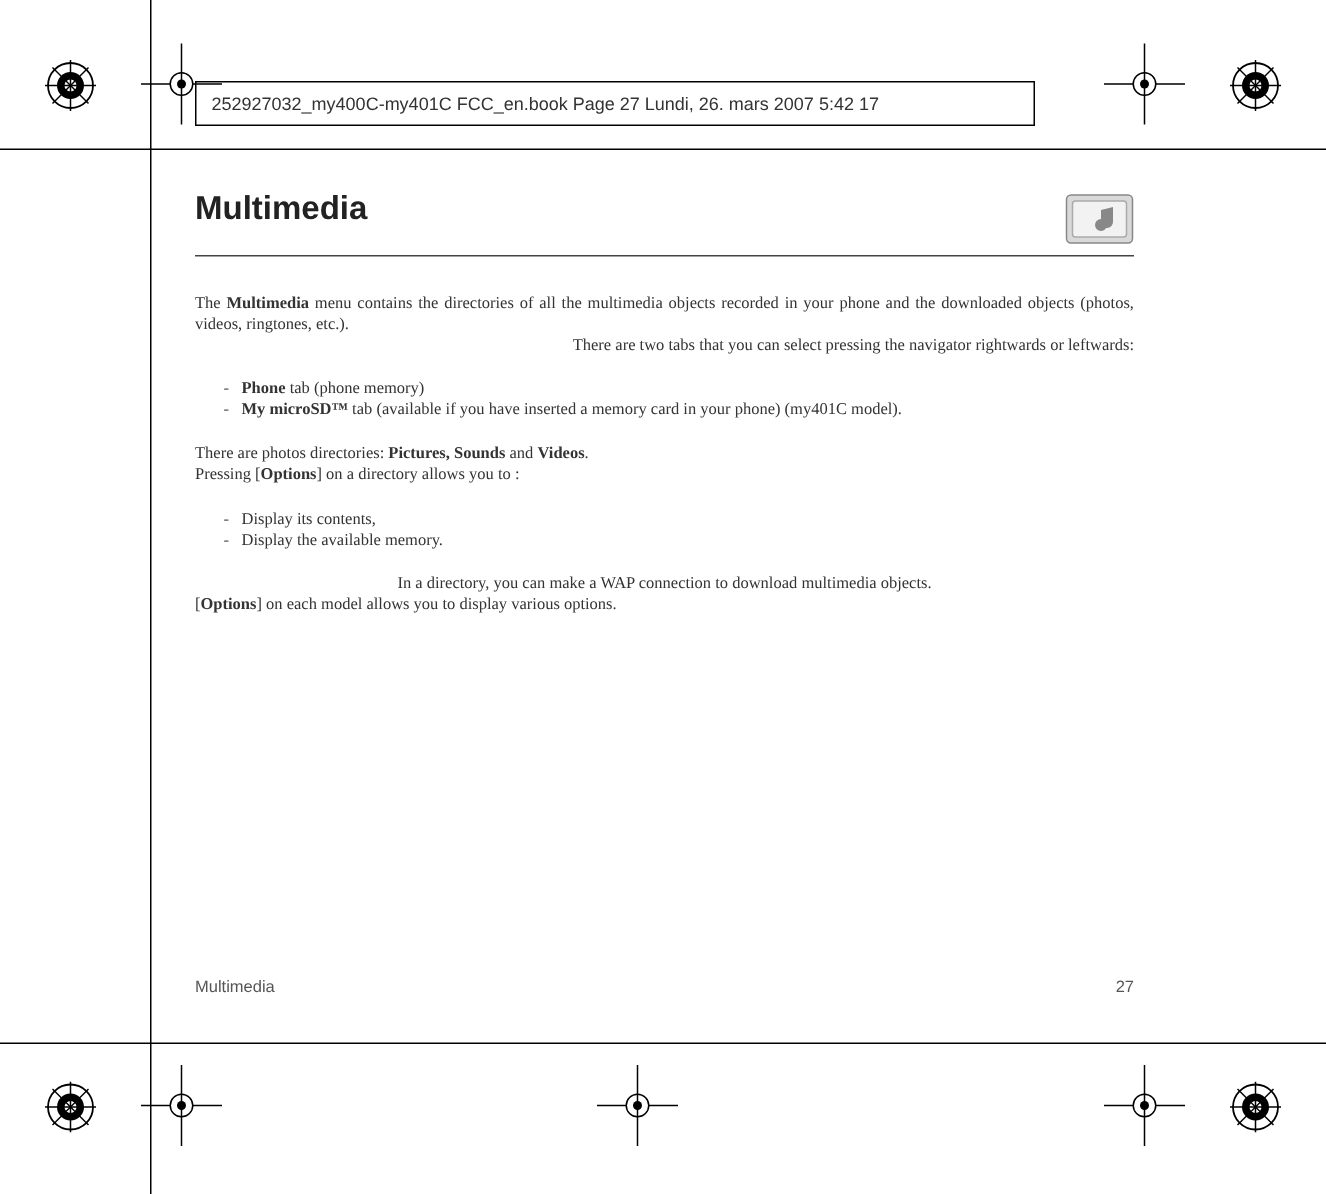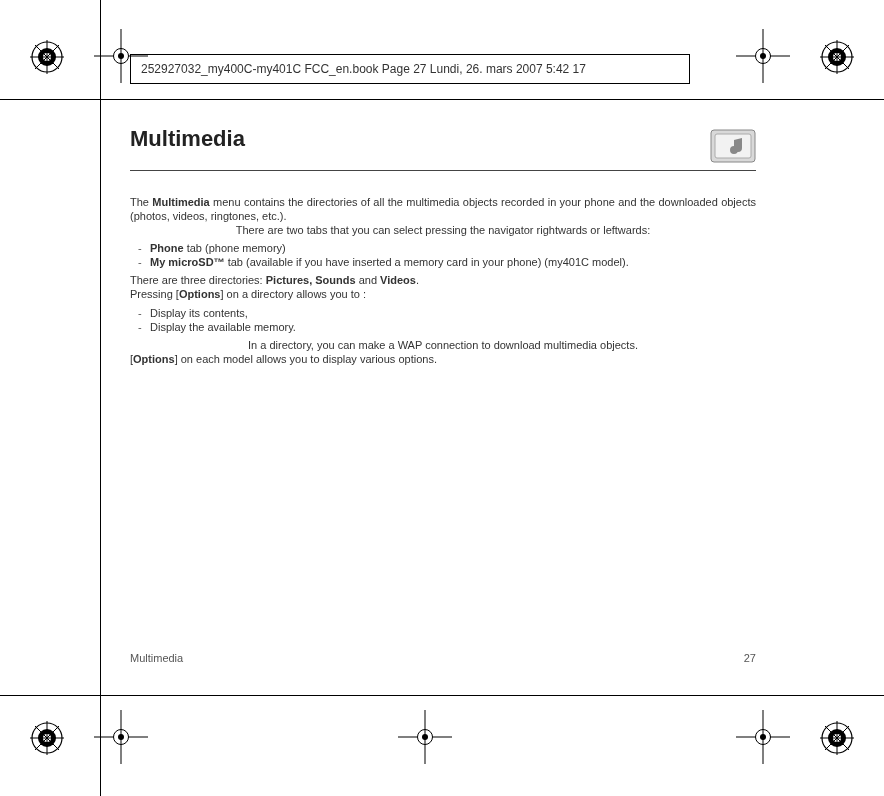--- a/index.html
+++ b/index.html
@@ -37,23 +37,23 @@
   .headerbox { position: absolute; left: 130px; top: 42px; width: 560px; height: 30px; border: 1px solid #000; display: flex; align-items: center; padding: 0 10px; font-size: 12px; color: #333; margin-top: 12px; }
 
   
   .content { position: absolute; left: 130px; top: 126px; width: 626px; }
   .title-row { display: flex; align-items: flex-start; justify-content: space-between; }
   h1 { font-size: 22px; font-weight: bold; color: #222; }
   .title-rule { height: 1px; background: #444; margin-top: 4px; width: 626px; }
   .mm-icon { width: 46px; height: 40px; }
   .mm-icon svg { width: 46px; height: 40px; }
 
-  .body { margin-top: 24px; font-size: 11px; line-height: 1.28; color: #333; text-align: justify; }
+  .body { margin-top: 24px; font-size: 11px; line-height: 1.28; color: #333; text-align: justify; font-family: Liberation Serif, serif; }
   .body p { margin: 0; }
-  .body ul { list-style: none; padding: 0; margin: 4px; }
+  .body ul { list-style: none; padding: 0; margin: 15px; }
   .body li { padding-left: 16px; position: relative; text-align: left; }
   .body li::before { content: "-"; position: absolute; left: 4px; top: 0; color: #555; }
   .b { font-weight: bold; }
 
   
   .footer { position: absolute; left: 130px; top: 652px; width: 626px; display: flex; justify-content: space-between; font-size: 11px; color: #555; }
 </style>
 </head>
 <body>
 <div class="page">
@@ -147,27 +147,27 @@
           <path d="M28 12 L28 24 A4 4 0 1 1 24 20 L24 14 L32 12 L32 22 A4 4 0 1 1 28 18 Z" fill="#888"></path>
         </svg>
       </div>
     </div>
     <div class="title-rule"></div>
 
     <div class="body">
       <p>
         <span>The </span><span class="b">Multimedia</span><span> menu contains the directories of all the multimedia objects recorded in your phone and the downloaded objects (photos, videos, ringtones, etc.).</span>
       </p>
-      <p style="text-align:center;">There are two tabs that you can select pressing the navigator rightwards or leftwards:</p>
+      <p style="text-align:right;">There are two tabs that you can select pressing the navigator rightwards or leftwards:</p>
       <ul>
         <li><span class="b">Phone</span><span> tab (phone memory)</span></li>
         <li><span class="b">My microSD™</span><span>  tab (available if you have inserted a memory card in your phone) (my401C model).</span></li>
       </ul>
       <p style="text-align:left;">
-        <span>There are three directories: </span><span class="b">Pictures, Sounds</span><span> and </span><span class="b">Videos</span><span>.</span>
+        <span>There are photos directories: </span><span class="b">Pictures, Sounds</span><span> and </span><span class="b">Videos</span><span>.</span>
       </p>
       <p style="text-align:left;">
         <span>Pressing [</span><span class="b">Options</span><span>] on a directory allows you to :</span>
       </p>
       <ul>
         <li>Display its contents,</li>
         <li>Display the available memory.</li>
       </ul>
       <p style="text-align:center;">In a directory, you can make a WAP connection to download multimedia objects.</p>
       <p style="text-align:left;">

